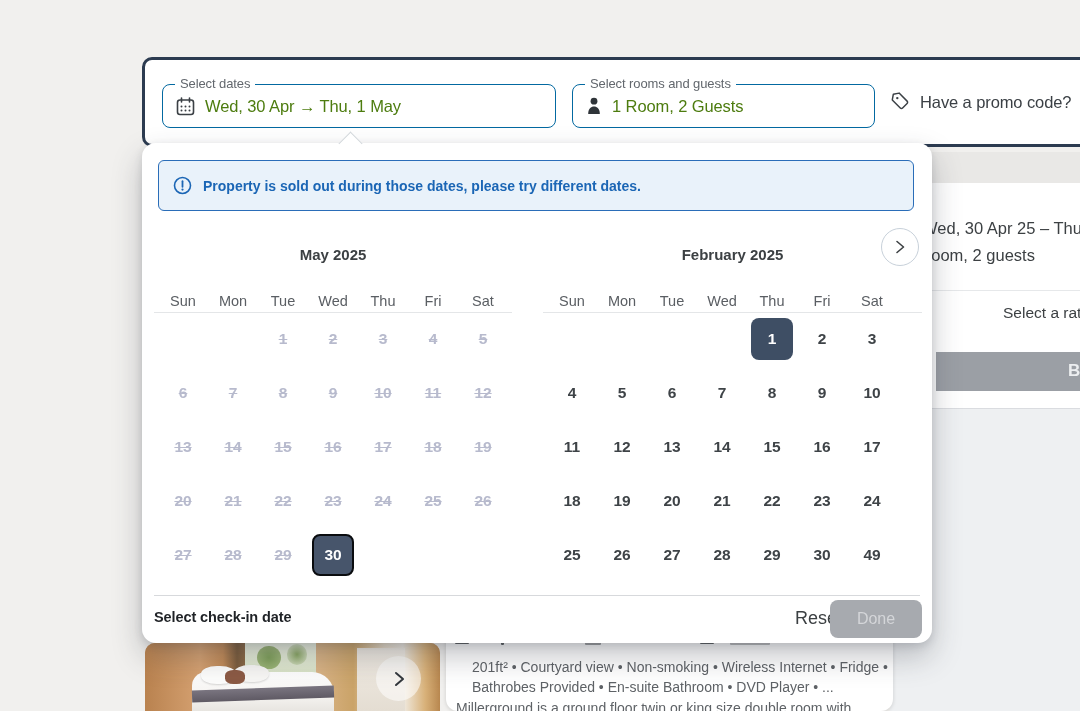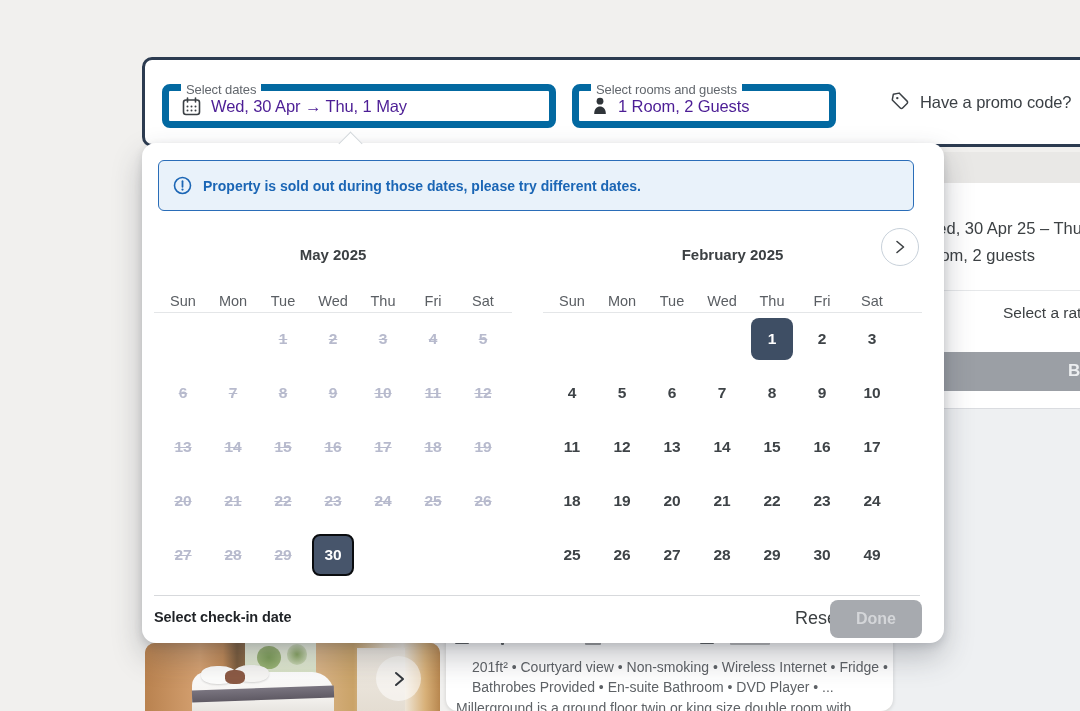--- a/index.html
+++ b/index.html
@@ -40,31 +40,31 @@
   .ph-bath{left:72%;top:8%;width:16%;height:92%;background:linear-gradient(180deg,#f1ece4 0%,#e4ddd2 100%);}
   .ph-bed{left:16%;top:42%;width:48%;height:64%;background:linear-gradient(180deg,#ffffff 0%,#f3f1ee 60%,#e4e1dc 100%);border-radius:14px 22px 0 0;}
   .ph-pillow1{left:19%;top:34%;width:12%;height:26%;background:#fdfdfc;border-radius:45%;box-shadow:0 1px 2px rgba(0,0,0,.15);}
   .ph-pillow2{left:30%;top:32%;width:12%;height:26%;background:#f8f7f5;border-radius:45%;box-shadow:0 1px 2px rgba(0,0,0,.15);}
   .ph-brownpillow{left:27%;top:40%;width:7%;height:20%;background:#8c5a44;border-radius:40%;}
   .ph-runner{left:16%;top:66%;width:48%;height:17%;background:linear-gradient(180deg,#7a7580 0%,#5f5a64 100%);transform:rotate(-2deg);}
   .photo-chevron-btn{left:231px;top:13px;width:45px;height:45px;border-radius:50%;background:rgba(255,255,255,.55);display:flex;align-items:center;justify-content:center;}
 
   
   .search-bar{left:142px;top:57px;width:960px;height:90px;box-sizing:border-box;background:#fff;border:3px solid #2c3b50;border-radius:10px 0 0 10px;z-index:3;}
-  .field{position:absolute;height:44px;box-sizing:border-box;border:7px solid #0369a1;border-radius:8px;background:#fff;display:flex;align-items:center;gap:10px;padding-left:13px;}
+  .field{position:absolute;height:44px;box-sizing:border-box;border:1px solid #0369a1;border-radius:8px;background:#fff;display:flex;align-items:center;gap:10px;padding-left:13px;}
   .field .legend{position:absolute;top:-9px;left:12px;background:#fff;padding:0 5px;font-size:13px;color:#62676d;letter-spacing:-.1px;}
-  .field .value{font-size:16.5px;color:#4c1d95;letter-spacing:-.1px;white-space:nowrap;}
+  .field .value{font-size:16.5px;color:#4d7c0f;letter-spacing:-.1px;white-space:nowrap;}
   .field-dates{left:162px;top:84px;width:394px;z-index:4;}
-  .field-guests{left:572px;top:84px;width:264px;z-index:4;}
+  .field-guests{left:572px;top:84px;width:303px;z-index:4;}
   .promo{left:891px;top:92px;z-index:4;display:flex;align-items:center;gap:9px;}
   .promo .value{font-size:16.5px;color:#3b4045;letter-spacing:-.1px;white-space:nowrap;}
 
   
   .popup{left:142px;top:143px;width:790px;height:500px;background:#fff;border-radius:14px;
-         box-shadow:0 14px 30px rgba(50,55,65,.28),0 3px 8px rgba(50,55,65,.15);z-index:5;padding-left:12px;}
+         box-shadow:0 14px 30px rgba(50,55,65,.28),0 3px 8px rgba(50,55,65,.15);z-index:5;}
   .caret{position:absolute;left:200px;top:-8px;width:16px;height:16px;background:#fff;transform:rotate(45deg);
          border-left:1px solid #d3d7db;border-top:1px solid #d3d7db;}
   .alert{position:absolute;left:16px;top:17px;width:756px;height:51px;box-sizing:border-box;background:#e9f2fa;
          border:1.5px solid #2a6db8;border-radius:6px;display:flex;align-items:center;gap:11px;padding-left:14px;}
   .alert-text{font-size:14px;font-weight:700;color:#1b66b5;letter-spacing:0;}
 
   .month{position:absolute;top:102px;}
   .month-april{left:12px;width:358px;}
   .month-may{left:401px;width:379px;}
   .month-title{text-align:center;font-size:15px;font-weight:600;color:#3c4043;height:20px;line-height:20px;}
@@ -78,21 +78,21 @@
   .day.checkin{background:#47556b;color:#fff;border:2px solid #0a0c0f;}
   .day.checkout{background:#3e4e64;color:#fff;}
 
   .next-month-btn{position:absolute;left:739px;top:85px;width:38px;height:38px;border-radius:50%;background:#fff;
                   border:1px solid #c8d1da;box-sizing:border-box;display:flex;align-items:center;justify-content:center;}
 
   .popup-footer-rule{position:absolute;left:12px;top:452px;width:766px;height:1px;background:#d7d9dc;}
   .footer-status{position:absolute;left:12px;top:466px;font-size:14.5px;font-weight:700;color:#1f2226;letter-spacing:-.1px;text-align:center;}
   .reset-btn{position:absolute;left:630px;top:465px;width:70px;text-align:right;font-size:18px;color:#3c4043;}
   .done-btn{position:absolute;left:688px;top:457px;width:92px;height:38px;background:#a7aaaf;border-radius:8px;
-            display:flex;align-items:center;justify-content:center;font-size:16px;color:#d4d6d9;font-weight:bold;}
+            display:flex;align-items:center;justify-content:center;font-size:16px;color:#d4d6d9;}
 
   svg{display:block;}
 </style>
 </head>
 <body>
 
 <div class="abs panel-graystrip"></div>
 <div class="abs panel-white"></div>
 <div class="abs panel-dates">Wed, 30 Apr 25 – Thu,</div>
 <div class="abs panel-occupancy">1 room, 2 guests</div>

